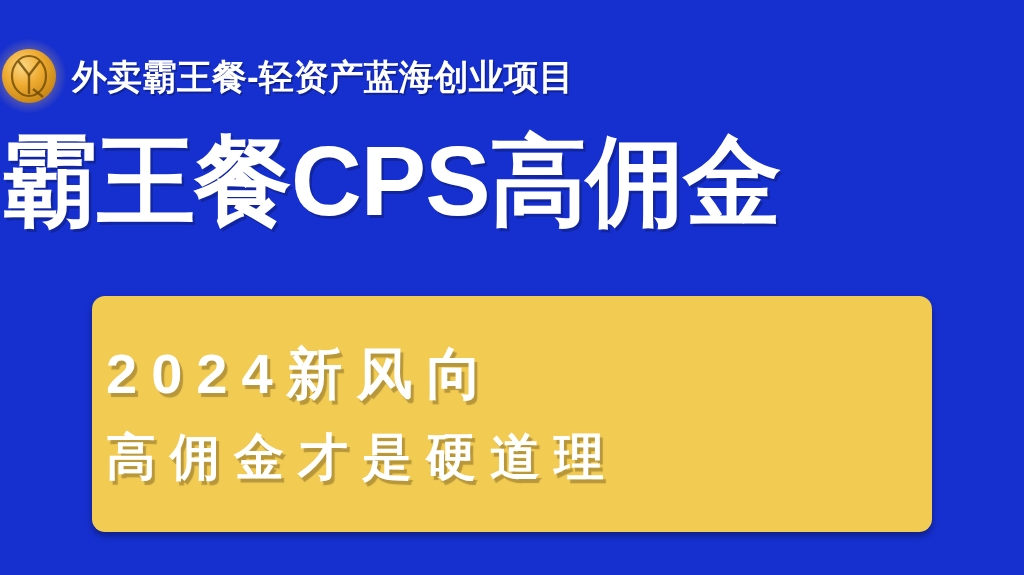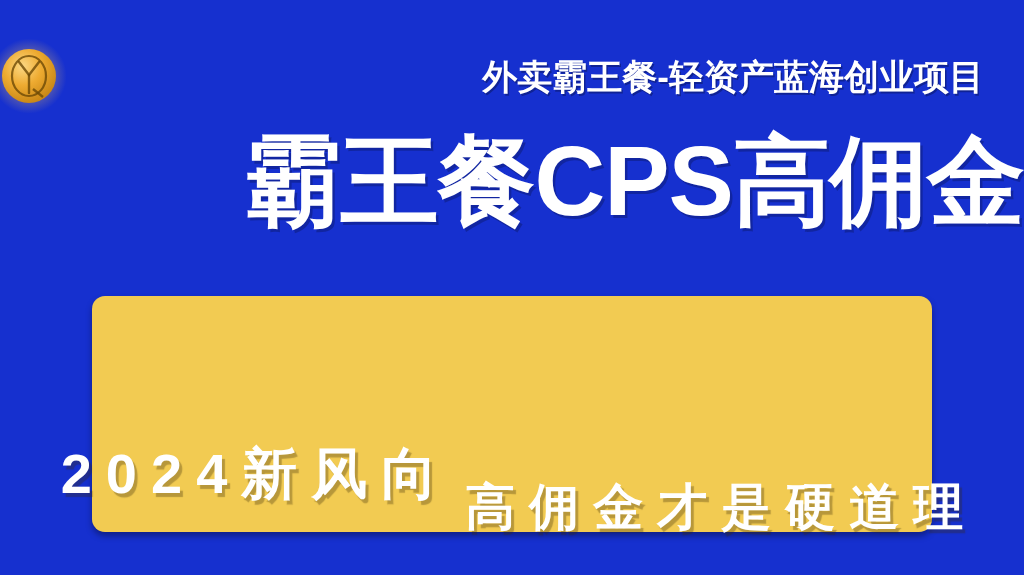--- a/index.html
+++ b/index.html
@@ -23,21 +23,21 @@
 
   
   .header-row {
     position: absolute;
     left: 0;
     top: 40px;
     width: 984px;
     height: 72px;
     display: flex;
     align-items: center;
-    justify-content: space-between;
+    justify-content: flex-start;
   }
 
   .brand-logo {
     position: relative;
     width: 58px;
     height: 58px;
     margin-right: 14px;
     flex: 0 0 auto;
   }
   
@@ -68,42 +68,43 @@
     letter-spacing: 0px;
     text-shadow: 1.5px 1.5px 0 rgba(0,0,0,0.28);
   }
 
   
   .headline {
     position: absolute;
     left: 0;
     top: 132px;
     width: 1024px;
-    text-align: right;
+    text-align: left;
     font-size: 98px;
     line-height: 1.0;
     font-weight: 700;
     color: #ffffff;
     white-space: nowrap;
     letter-spacing: -1px;
     text-shadow: 2.5px 3px 0 rgba(0,0,0,0.22);
   }
 
   
   .yellow-panel {
     position: absolute;
     left: 92px;
     top: 296px;
     width: 840px;
     height: 236px;
     background: #f2cb52;
     border-radius: 13px;
     box-shadow: 0 4px 6px rgba(0, 0, 0, 0.35);
     display: flex;
-    align-items: flex-end;
+    flex-direction: column;
+    align-items: flex-start;
     justify-content: center;
   }
 
   .panel-line {
     color: #ffffff;
     font-weight: 700;
     white-space: nowrap;
     text-shadow: 3px 4px 1px rgba(60, 45, 10, 0.32);
   }
   .panel-line-1 {

